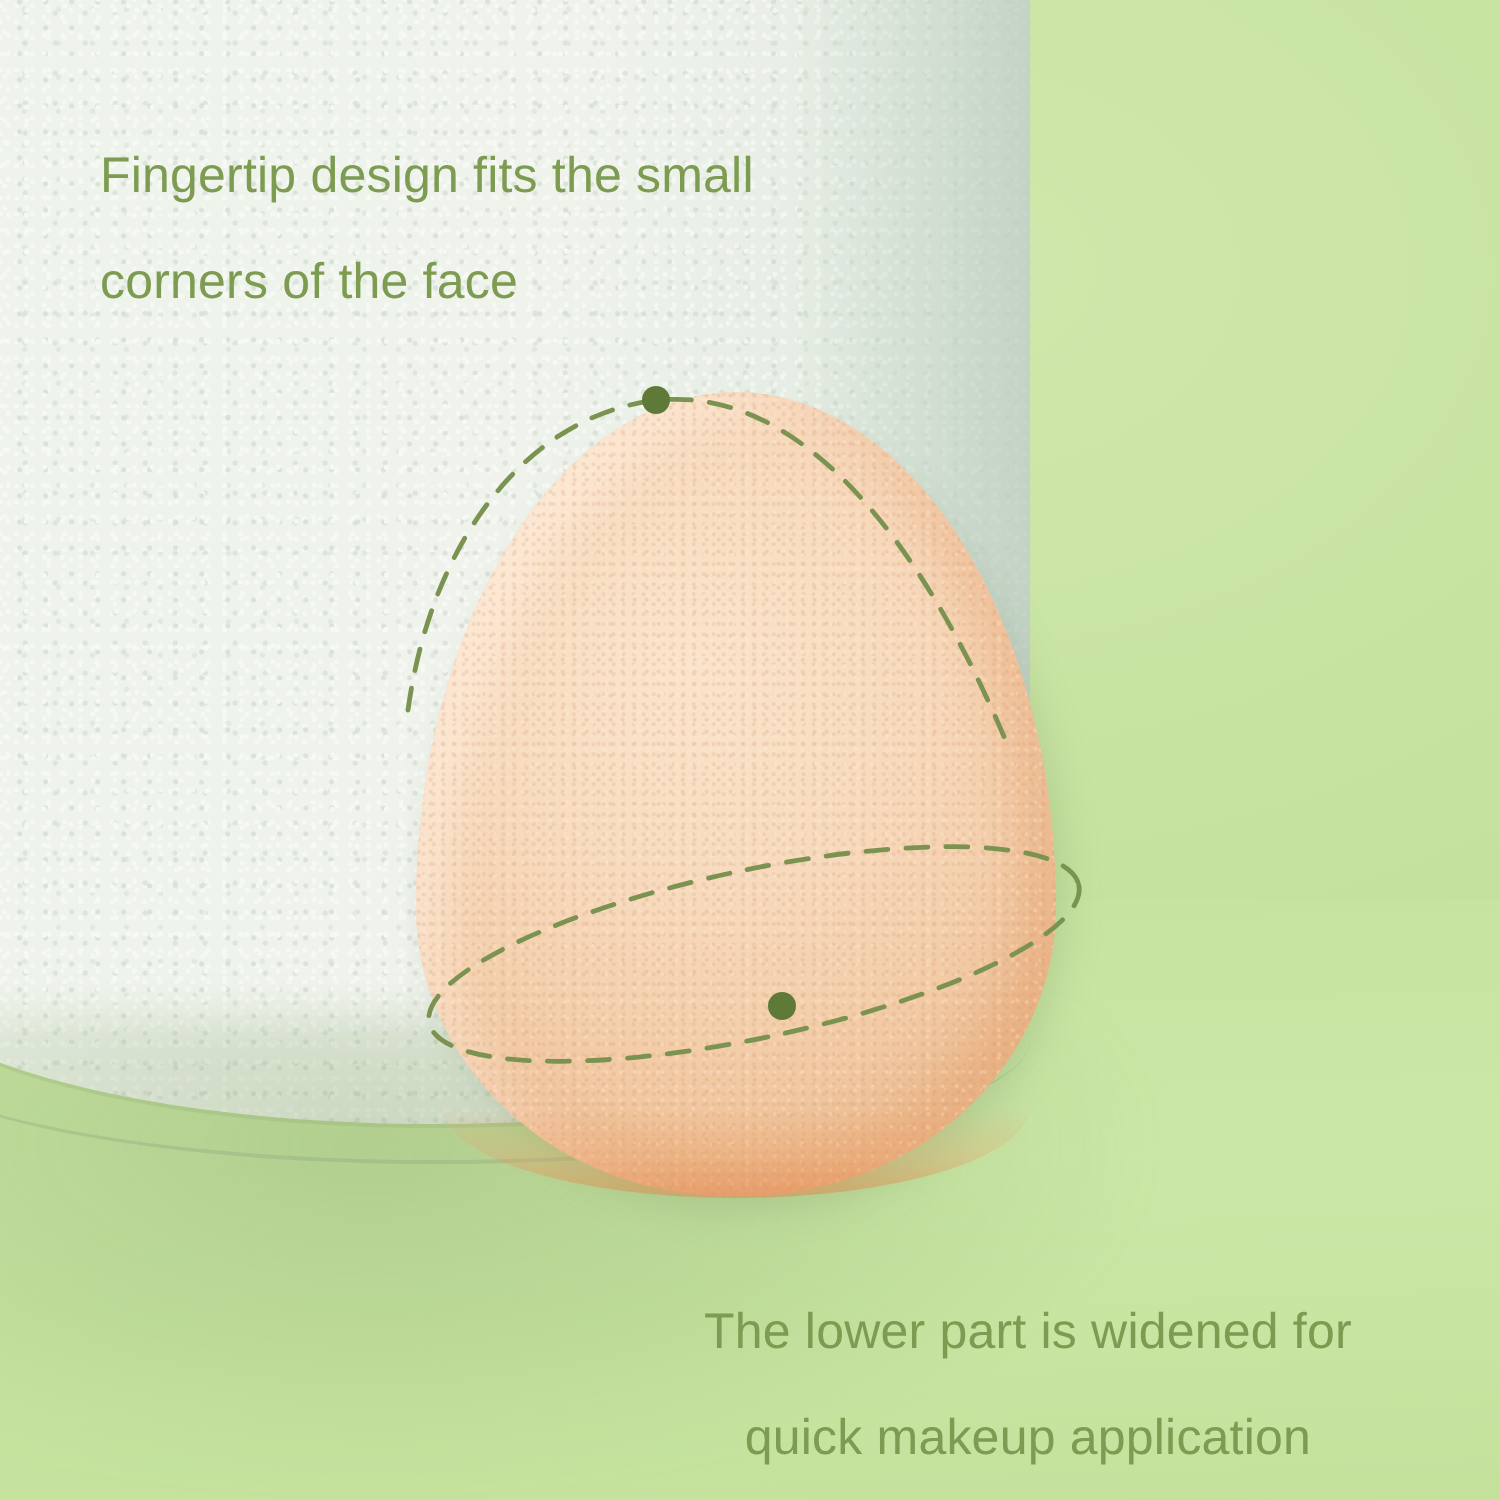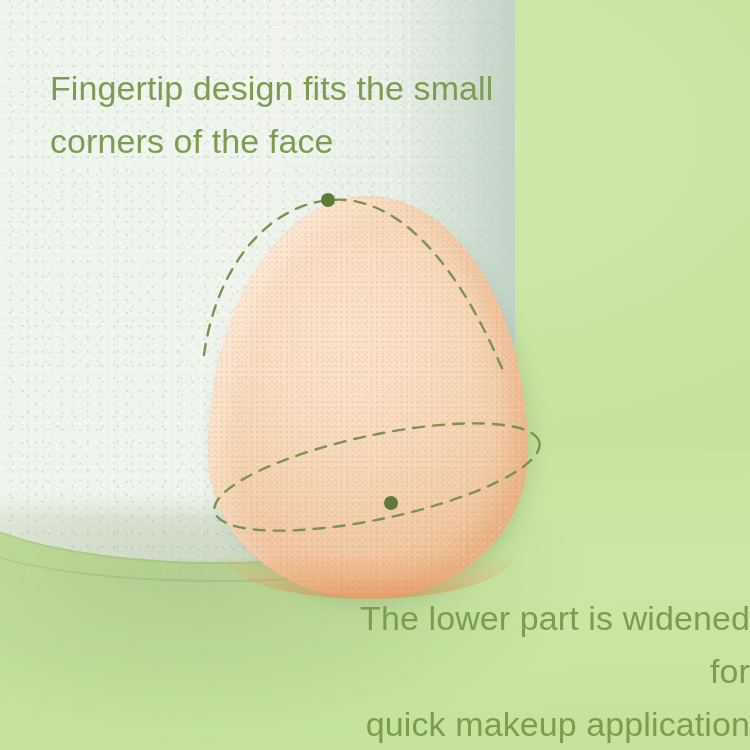--- a/index.html
+++ b/index.html
@@ -161,34 +161,34 @@
   .annot {
     position: absolute;
     inset: 0;
     pointer-events: none;
   }
 
   
   .caption {
     position: absolute;
     color: #7d9c52;
-    font-size: 34px;
+    font-size: 25px;
     line-height: 53px;
     white-space: pre-line;
     letter-spacing: 0.1px;
   }
   .caption-top {
     left: 50px;
     top: 62px;
     text-align: left;
   }
   .caption-bottom {
     left: 352px;
-    top: 592px;
-    text-align: right;
+    top: 640px;
+    text-align: center;
   }
 </style>
 </head>
 <body>
 
 <div id="stage">
 
   <div class="bg-green"></div>
   <div class="bg-floor"></div>
 

